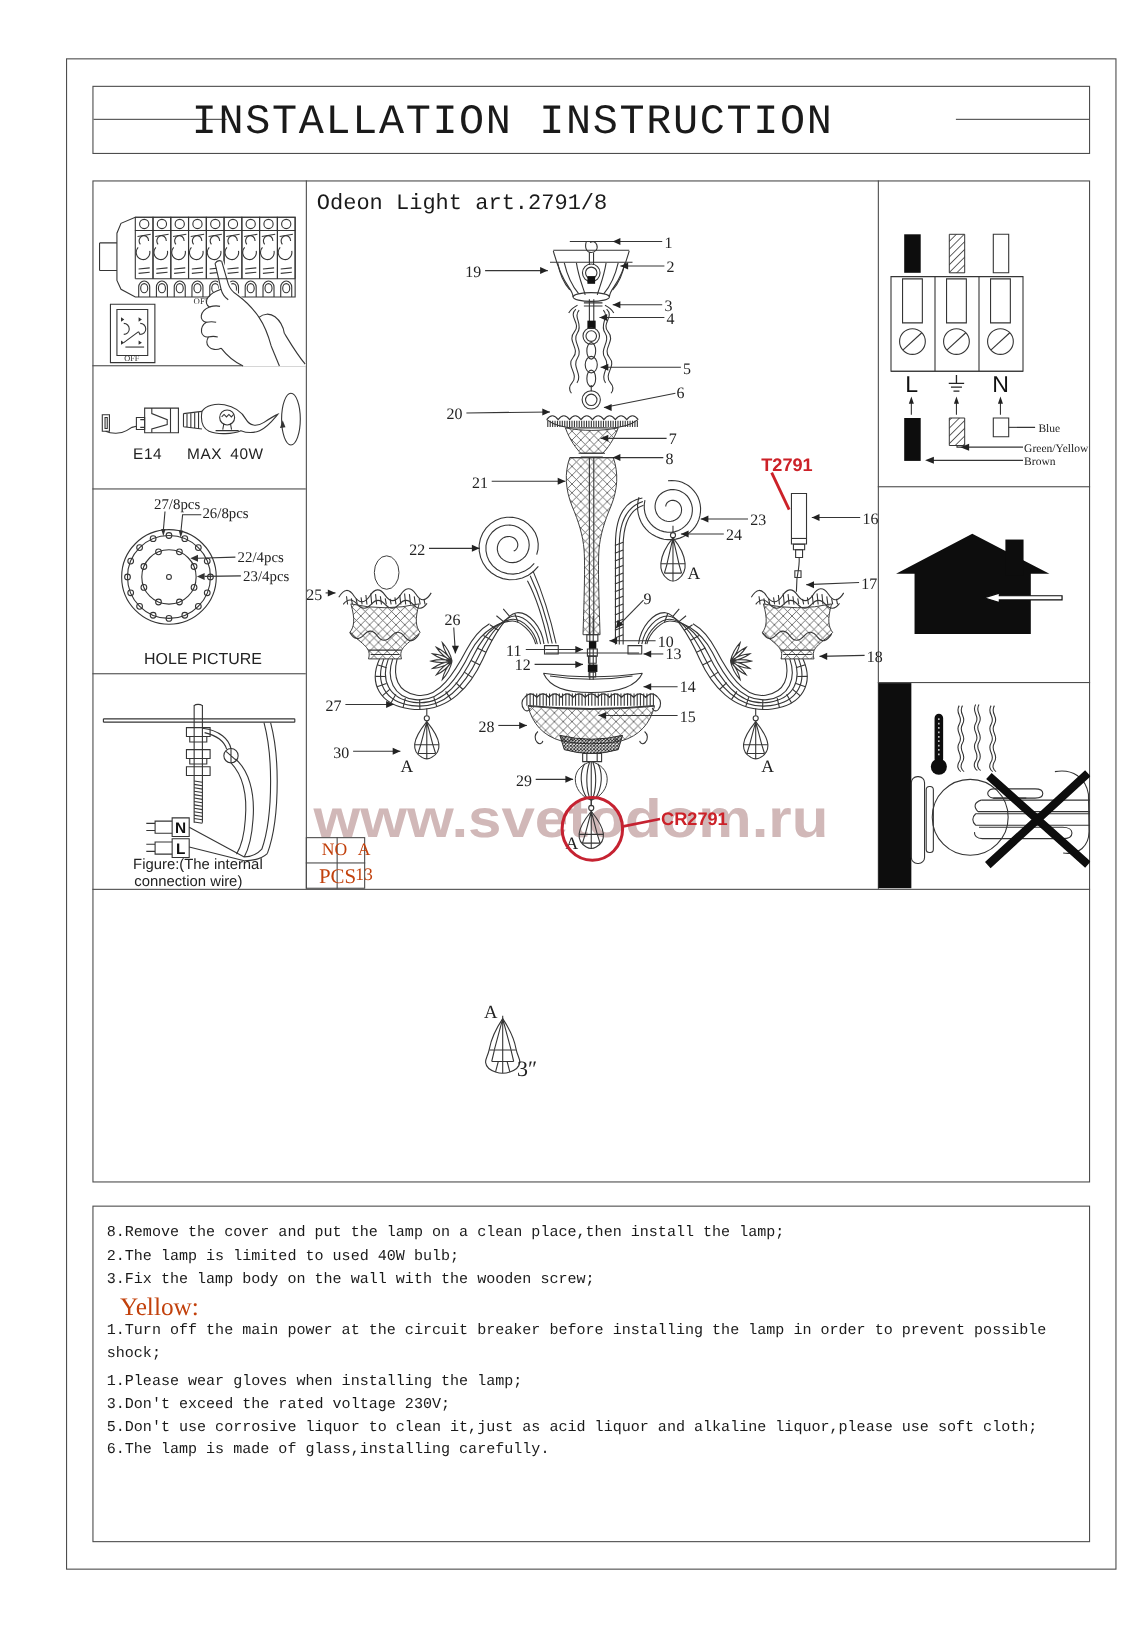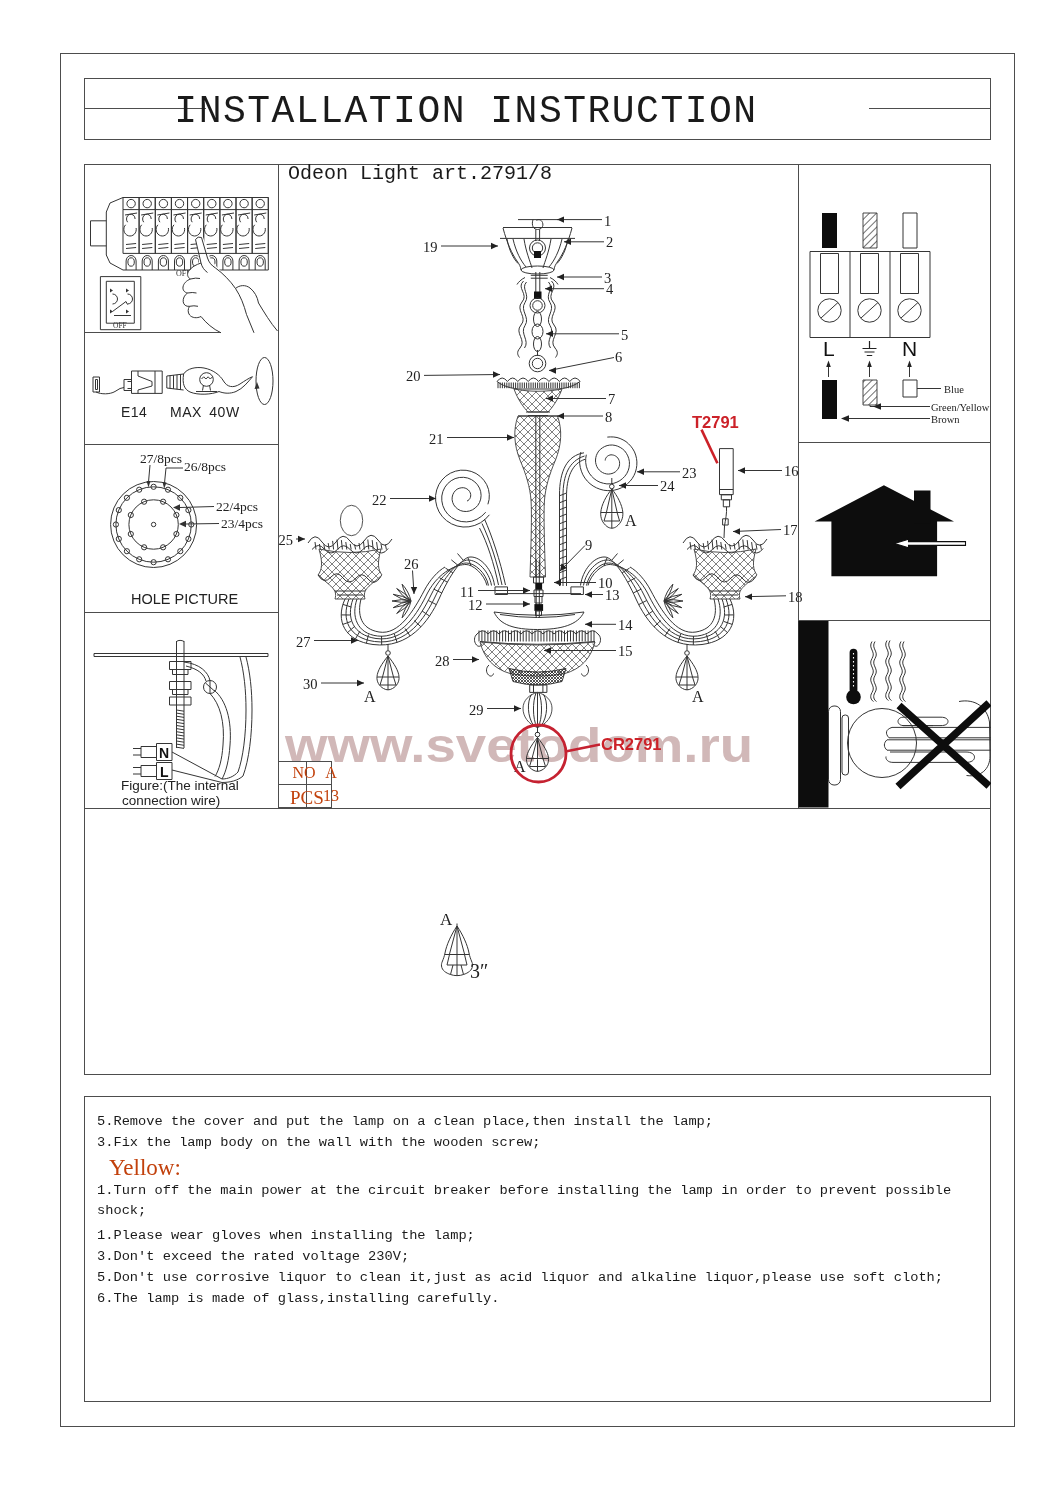--- a/index.html
+++ b/index.html
@@ -39,35 +39,36 @@
   <div class="ln" style="left:84px;top:444px;width:194px;height:1px;"></div>
 
   <div class="ln" style="left:84px;top:612px;width:194px;height:1px;"></div>
 
   <div class="ln" style="left:798px;top:442px;width:193px;height:1px;"></div>
 
   <div class="ln" style="left:798px;top:620px;width:193px;height:1px;"></div>
 
   <div class="ln" style="left:84px;top:808px;width:907px;height:1px;"></div>
 
-  <div class="abs mono" style="left:288px;top:162px;font-size:20px;">Odeon Light art.2791/8</div>
+  <div class="abs mono" style="left:288px;top:174px;font-size:20px;">Odeon Light art.2791/8</div>
 
   <div class="abs" style="left:285px;top:721px;width:520px;font-family:'Liberation Sans',sans-serif;font-weight:bold;font-size:49px;line-height:49px;color:#d1b8b8;transform:scaleX(1.114);transform-origin:0 0;white-space:nowrap;">www.svetodom.ru</div>
 
   <div class="bx" style="left:278px;top:761px;width:54px;height:47px;"></div>
   <div class="ln" style="left:306px;top:761px;width:1px;height:47px;"></div>
   <div class="ln" style="left:278px;top:784px;width:54px;height:1px;"></div>
   <div class="abs serif" style="left:278px;top:764px;width:28px;text-align:center;font-size:16px;">NO</div>
   <div class="abs serif" style="left:306px;top:764px;width:26px;text-align:center;font-size:16px;">A</div>
   <div class="abs serif" style="left:278px;top:787px;width:28px;text-align:center;font-size:19px;">PCS</div>
   <div class="abs serif" style="left:306px;top:787px;width:26px;text-align:center;font-size:16px;">13</div>
 
   <div class="bx" style="left:84px;top:1096px;width:907px;height:306px;"></div>
   <div class="abs mono" style="left:97px;top:1112px;width:880px;font-size:13.7px;line-height:20.8px;">
-    <div>5.Remove the cover and put the lamp on a clean place,then install the lamp;</div>
+    <div>8.Remove the cover and put the lamp on a clean place,then install the lamp;</div>
+    <div>2.The lamp is limited to used 40W bulb;</div>
     <div>3.Fix the lamp body on the wall with the wooden screw;</div>
     <div class="serif" style="font-size:23px;line-height:27px;">Yellow:</div>
     <div>1.Turn off the main power at the circuit breaker before installing the lamp in order to prevent possible</div>
     <div>shock;</div>
     <div style="margin-top:4px;">1.Please wear gloves when installing the lamp;</div>
     <div>3.Don't exceed the rated voltage 230V;</div>
     <div>5.Don't use corrosive liquor to clean it,just as acid liquor and alkaline liquor,please use soft cloth;</div>
     <div>6.The lamp is made of glass,installing carefully.</div>
   </div>
 

